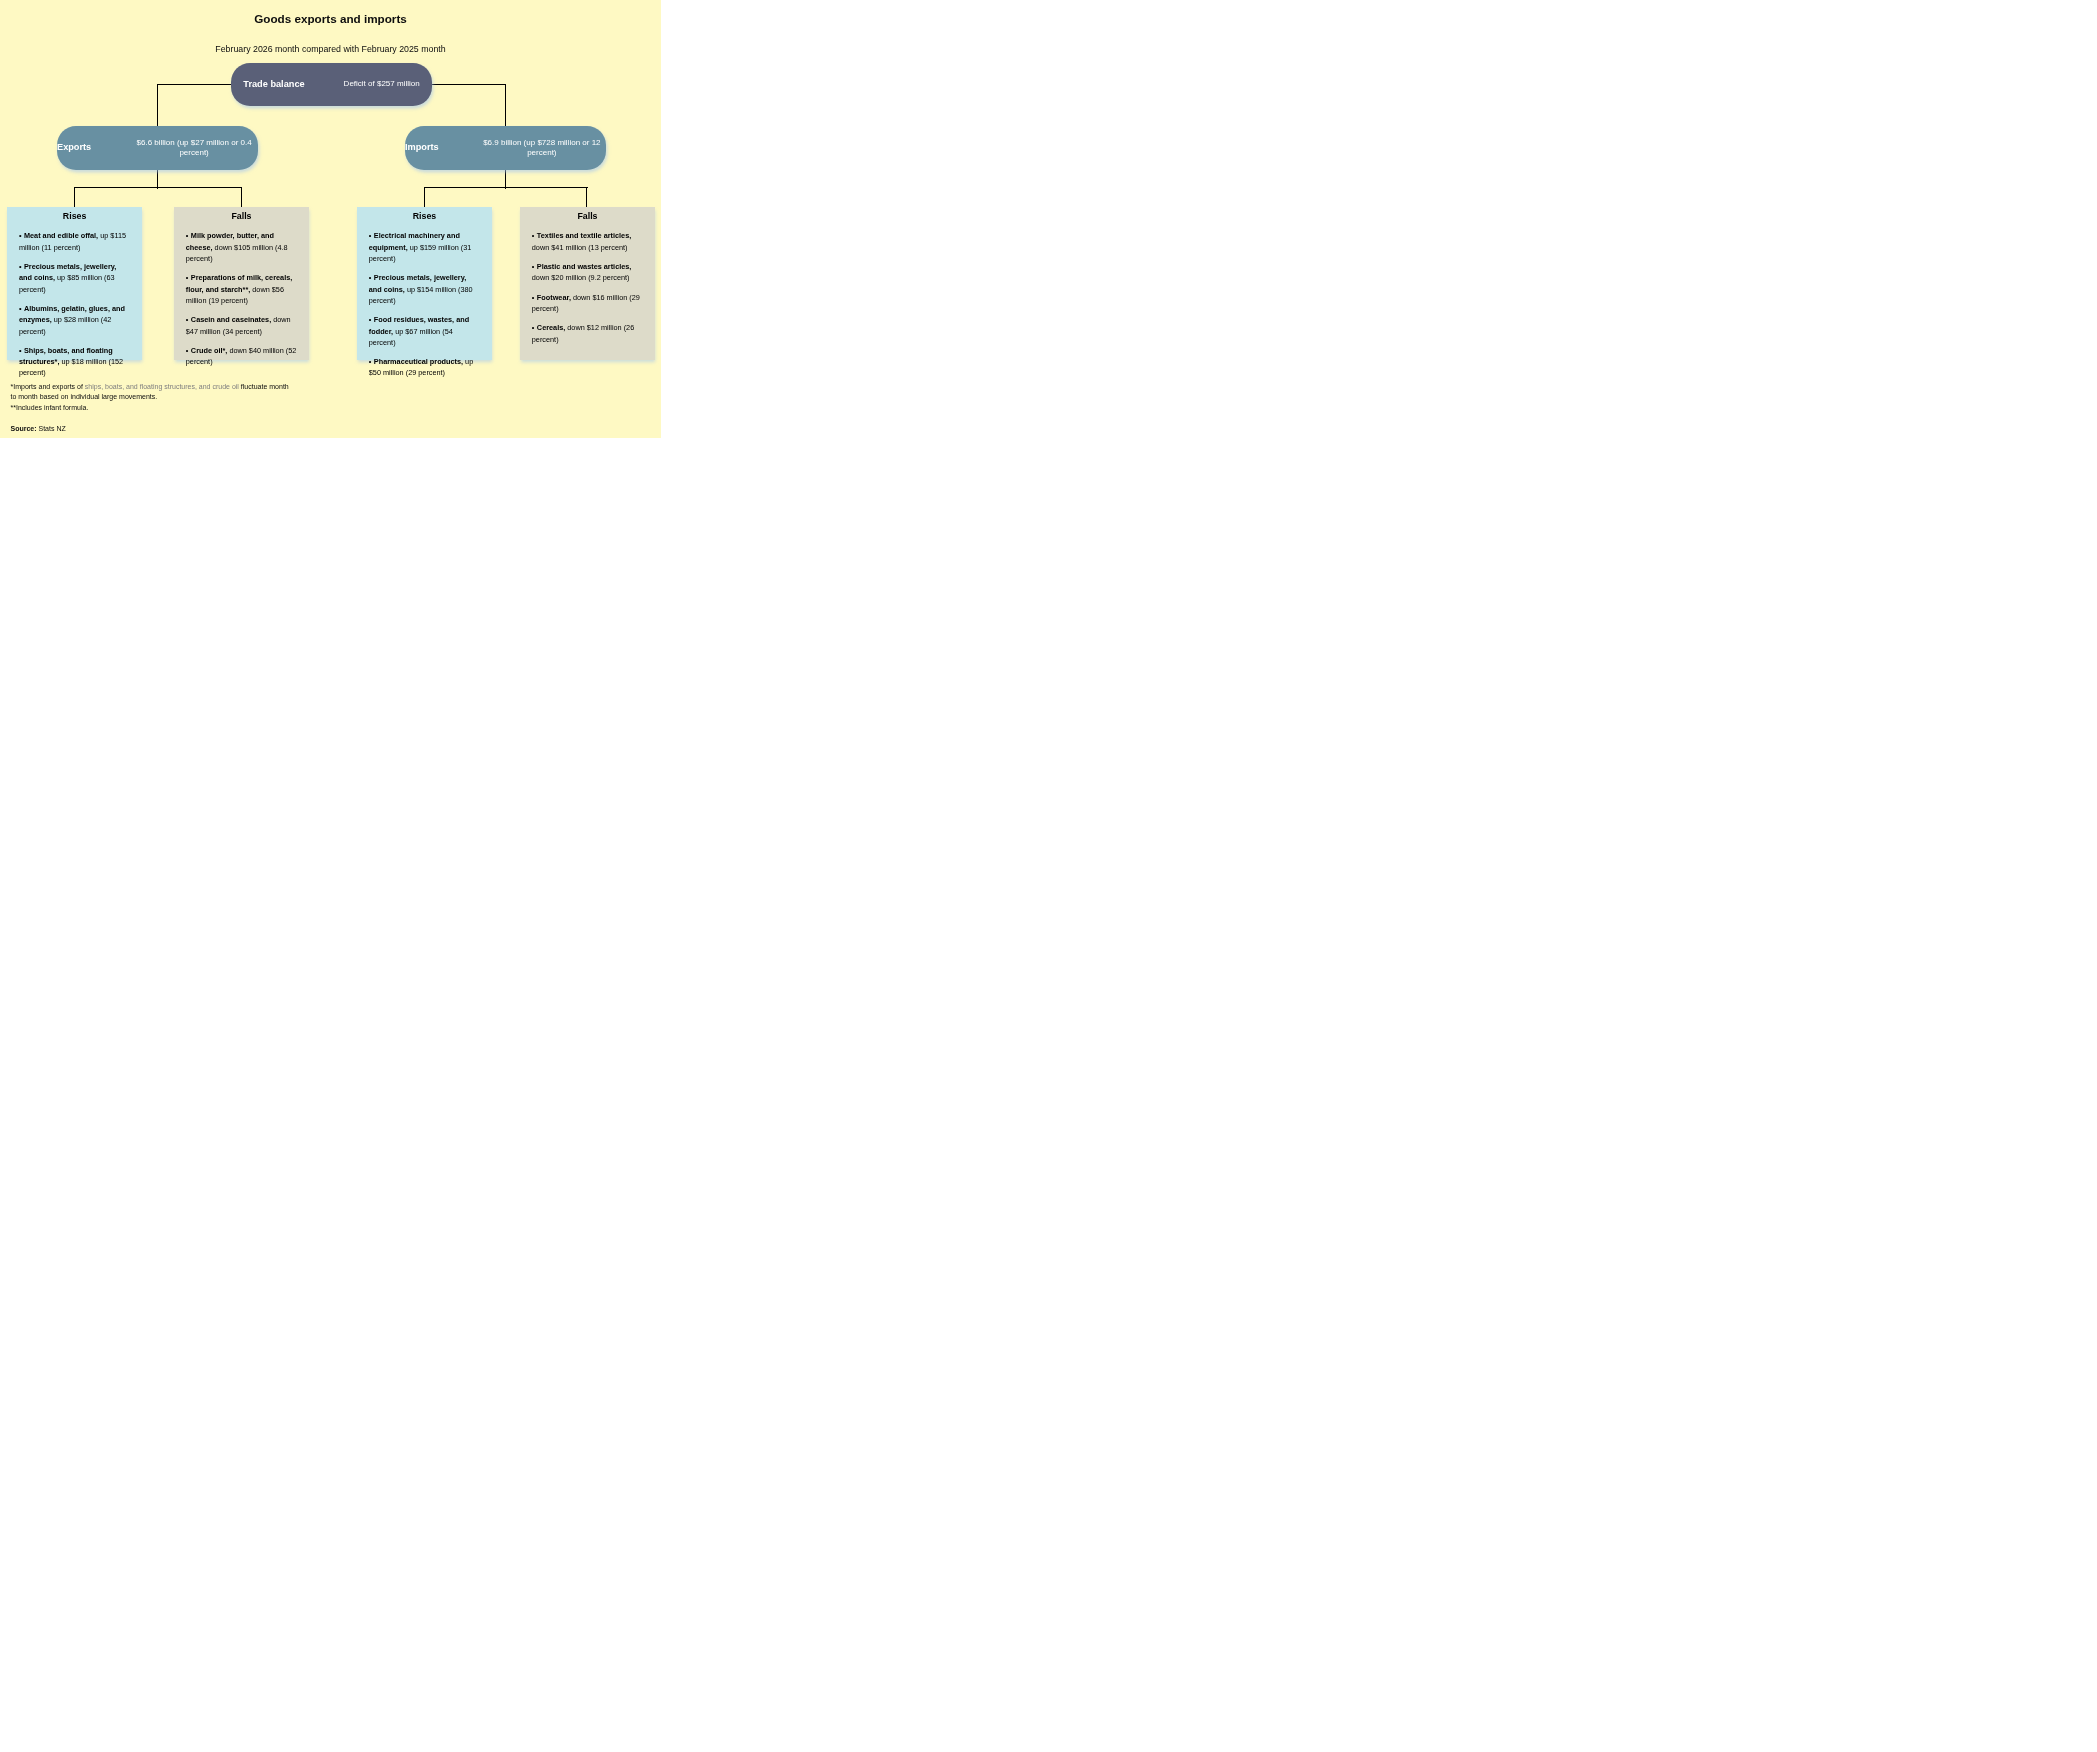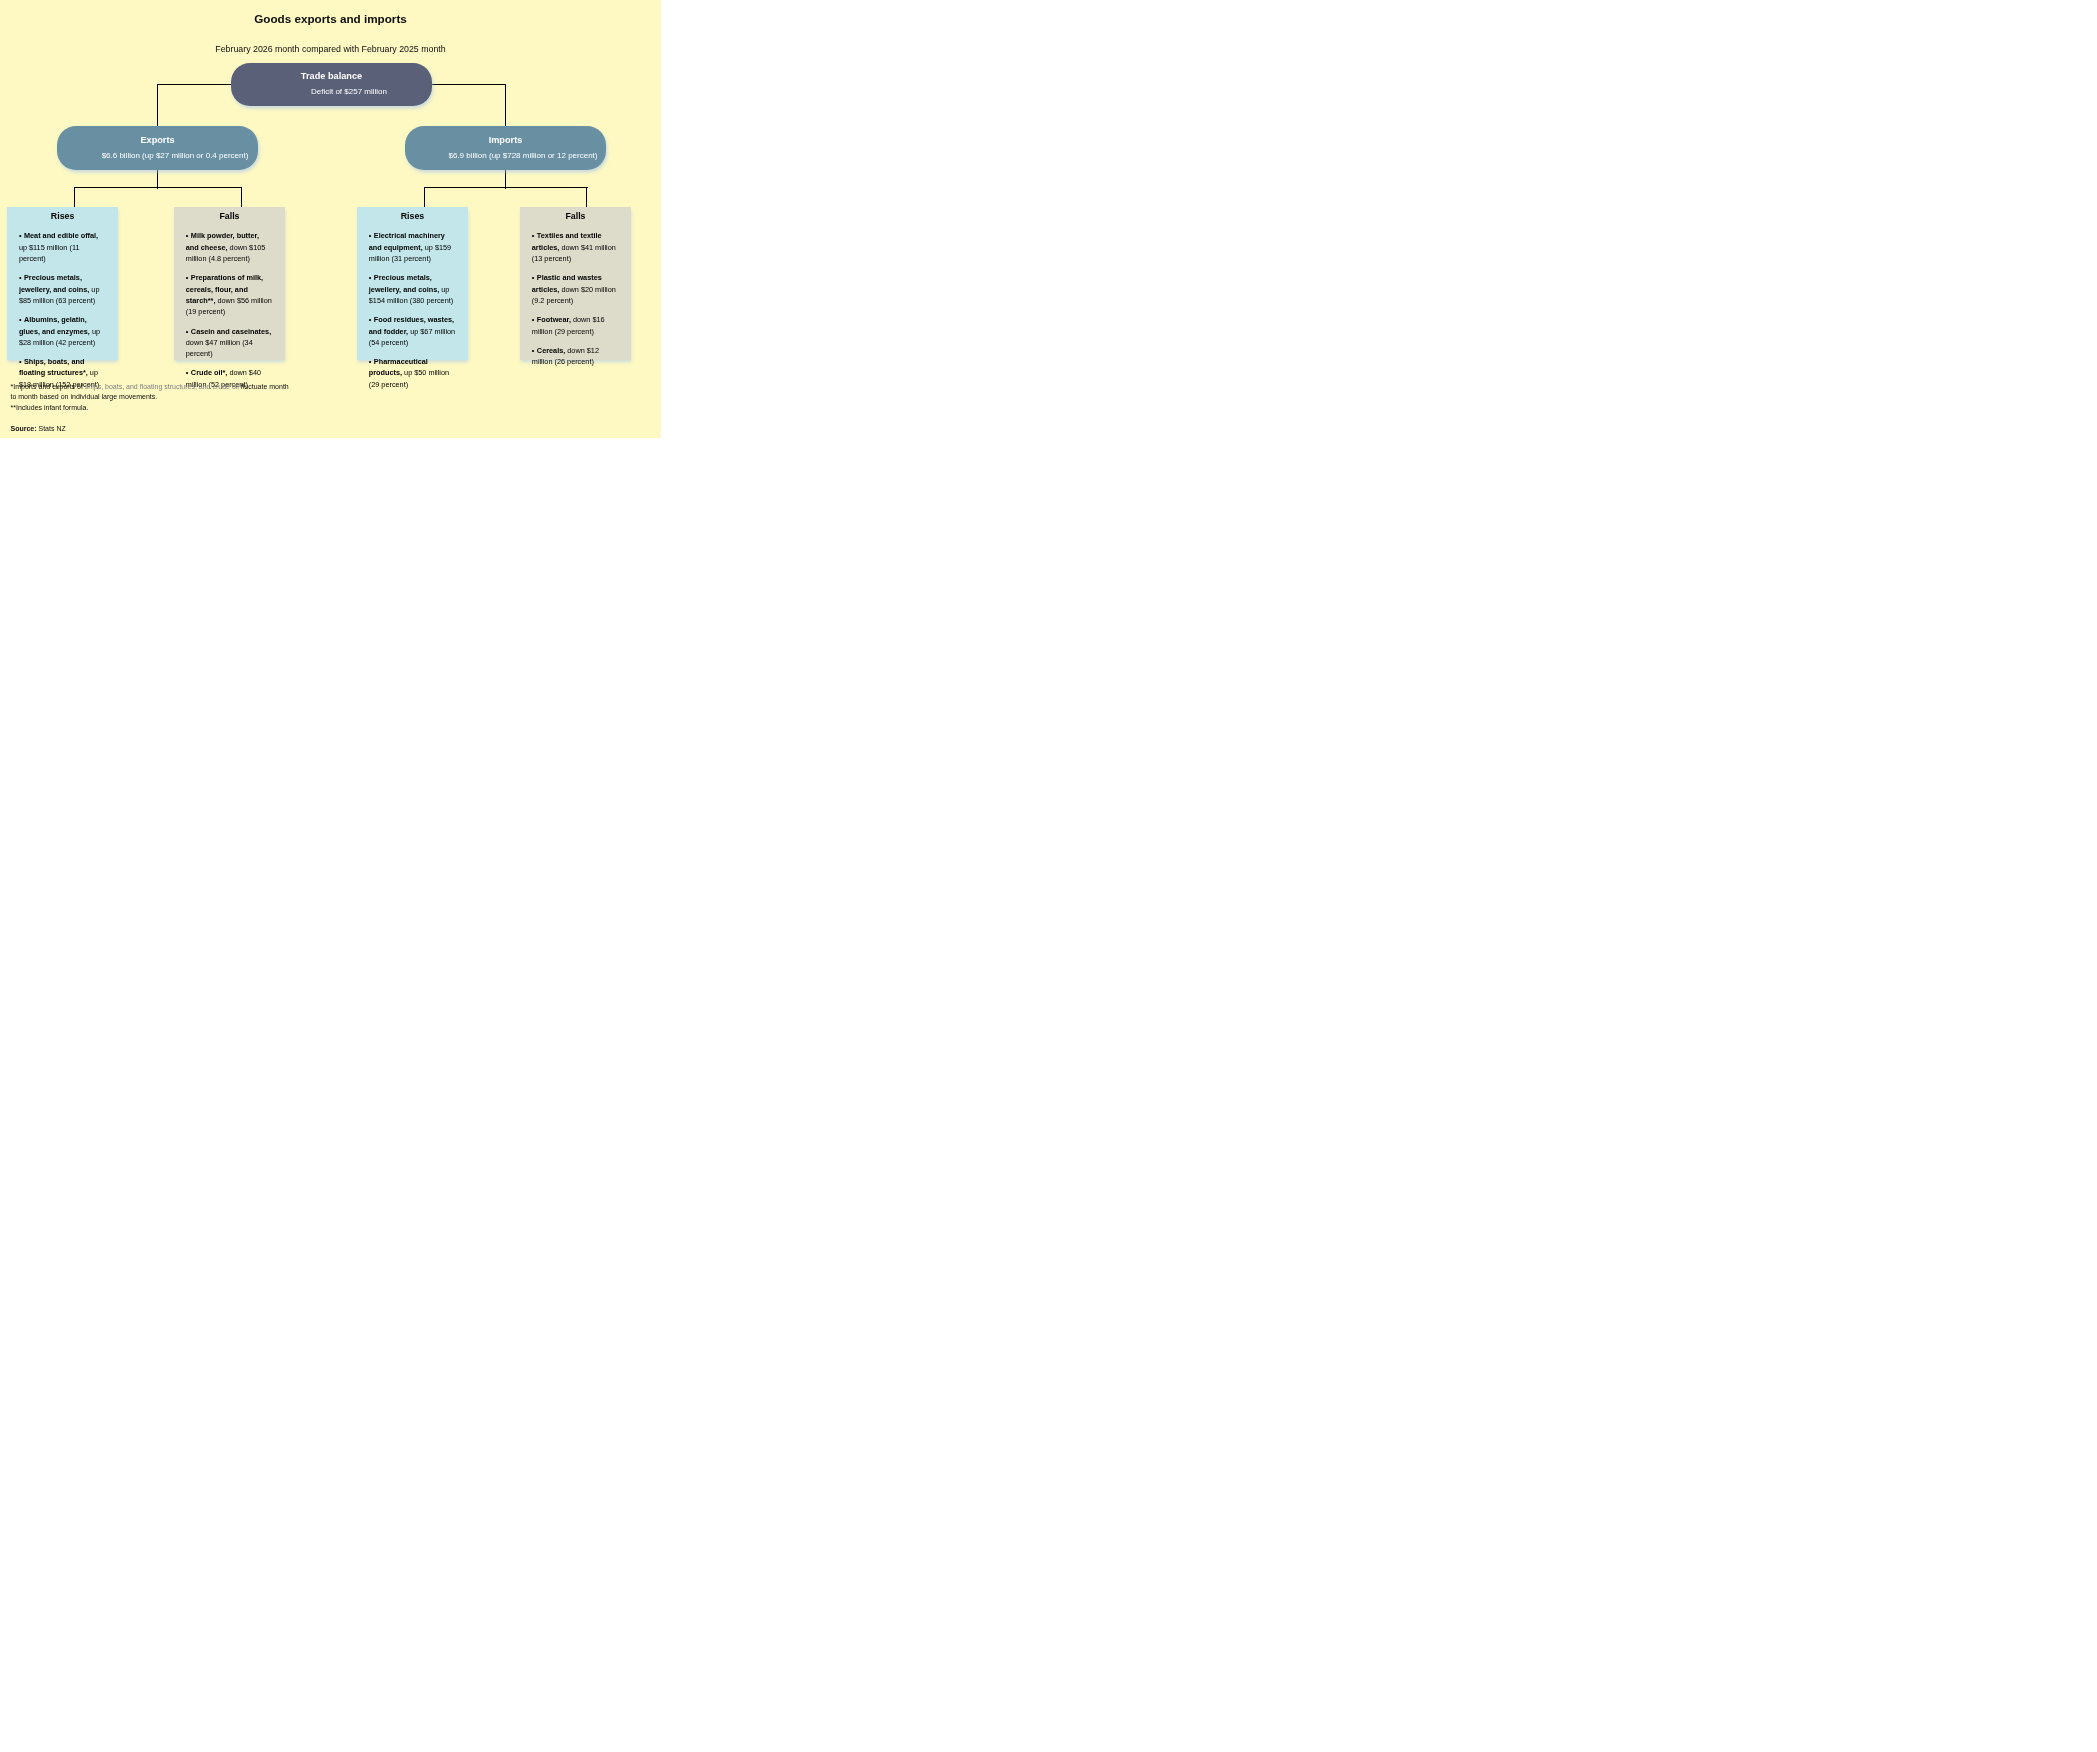--- a/index.html
+++ b/index.html
@@ -30,36 +30,36 @@
     color: #0d0d0d;
   }
   .line { position: absolute; background: #000000; }
   .box {
     position: absolute;
     box-sizing: border-box;
     box-shadow: 1.3px 2.5px 3.4px rgba(160, 195, 240, 0.55);
   }
   .node {
     display: flex;
-    flex-direction: column;
+    flex-direction: row;
     align-items: center;
     justify-content: center;
     color: #ffffff;
     text-align: center;
     gap: 4px;
     border-radius: 19px;
   }
   .trade { left: 231px; top: 63px; width: 201px; height: 43px; background: #5a6078; }
   .flow  { top: 126px; width: 201px; height: 44px; background: #6890a2; }
   .flow.exports { left: 57px; }
   .flow.imports { left: 405px; }
   .box-title { font-size: 9.2px; font-weight: bold; line-height: 1.3; }
   .box-sub   { font-size: 8px; line-height: 1.3; margin-left: 35px; }
   .leaf {
-    top: 207px; width: 111px; height: 153px;
+    top: 207px; width: 135px; height: 153px;
     padding: 3.4px 3.8px 3.4px 3.8px;
     font-size: 7.3px;
     line-height: 11.3px;
     color: #000000;
   }
   .leaf.rises { background: #c3e6ea; }
   .leaf.falls { background: #dddbc9; }
   .leaf-a { left: 7.1px; }
   .leaf-b { left: 174px; }
   .leaf-c { left: 357px; }

